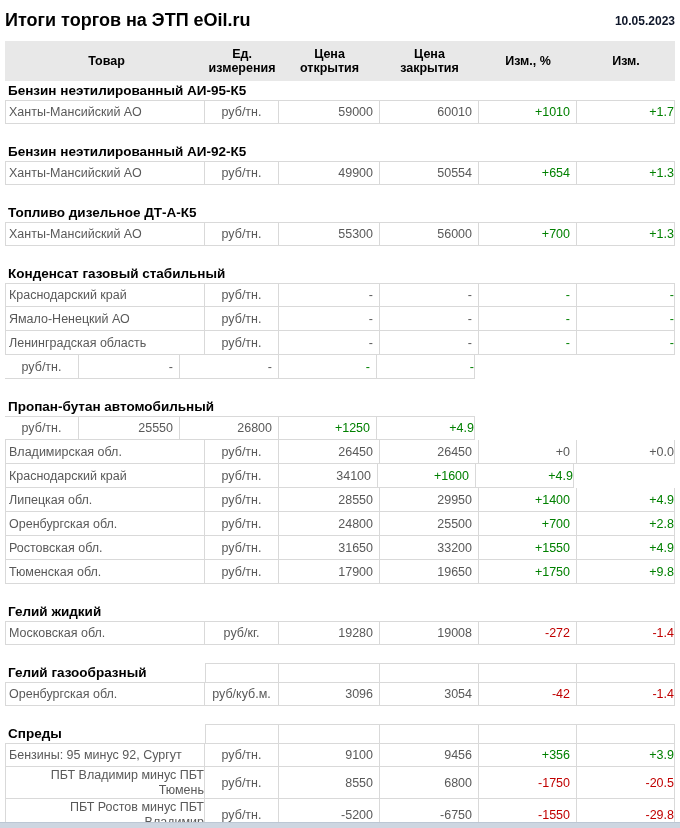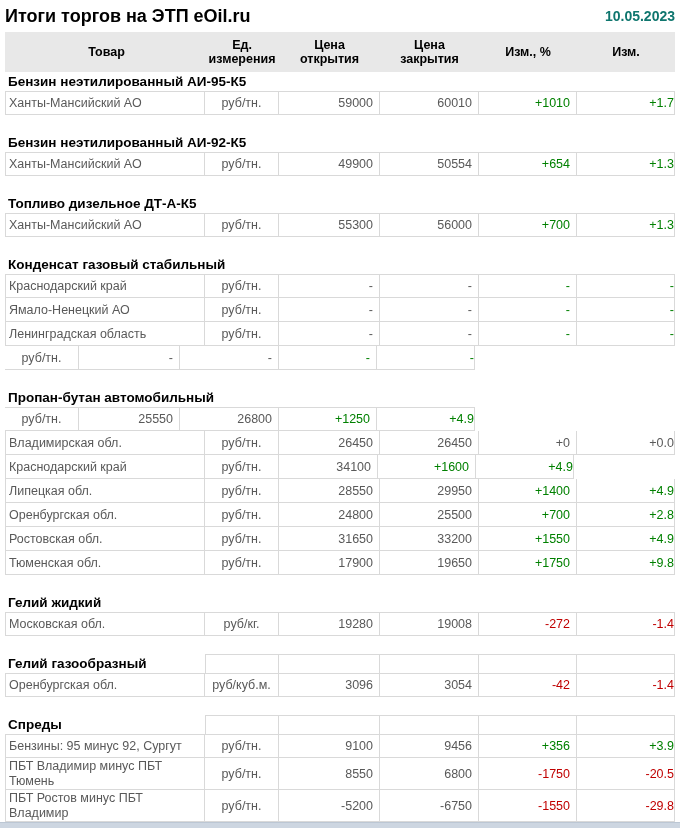--- a/index.html
+++ b/index.html
@@ -3,28 +3,28 @@
 <meta charset="utf-8">
 <style>
   html,body{margin:0;padding:0;background:#ffffff;}
   body{
     width:680px;height:828px;overflow:hidden;
     font-family:"Liberation Sans","DejaVu Sans",sans-serif;
     -webkit-font-smoothing:antialiased;
     position:relative;
   }
   .title-bar{
-    height:32px;display:flex;align-items:center;justify-content:space-between;
+    height:41px;display:flex;align-items:center;justify-content:space-between;
     padding:8px 5px;box-sizing:border-box;
   }
   .page-title{font-size:18px;font-weight:bold;color:#000;}
-  .page-date{font-size:14px;font-weight:bold;color:#0f766e;}
+  .page-date{font-size:12px;font-weight:bold;color:#0f172a;}
   .row{display:flex;margin-left:5px;width:670px;box-sizing:border-box;flex:none;}
   .c{box-sizing:border-box;display:flex;align-items:center;overflow:hidden;}
-  .c1{width:200px;padding-left:3px;text-align:left;}
+  .c1{width:200px;padding-left:3px;text-align:right;}
   .c2{width:74px;justify-content:center;text-align:center;}
   .c3{width:101px;}
   .c4{width:99px;}
   .c5{width:98px;}
   .c6{width:98px;}
   .num{justify-content:flex-end;text-align:right;padding-right:6px;}
   .c6.num{padding-right:0;}
   .header-row{
     height:40px;background:#e8e8e8;font-weight:bold;font-size:12.5px;color:#000;
   }

